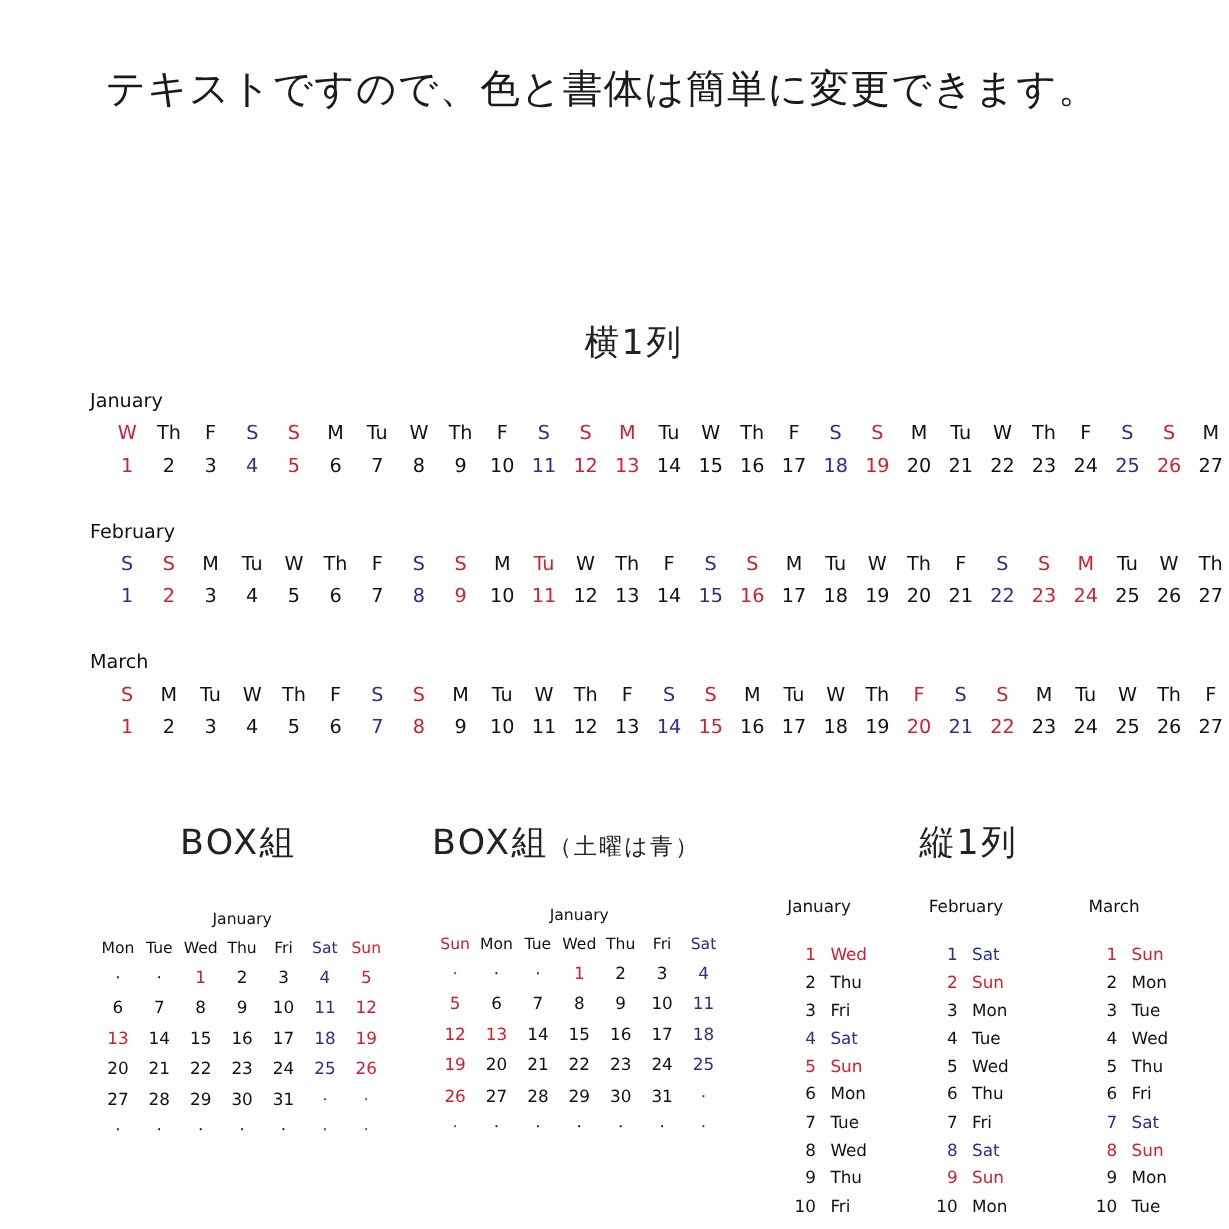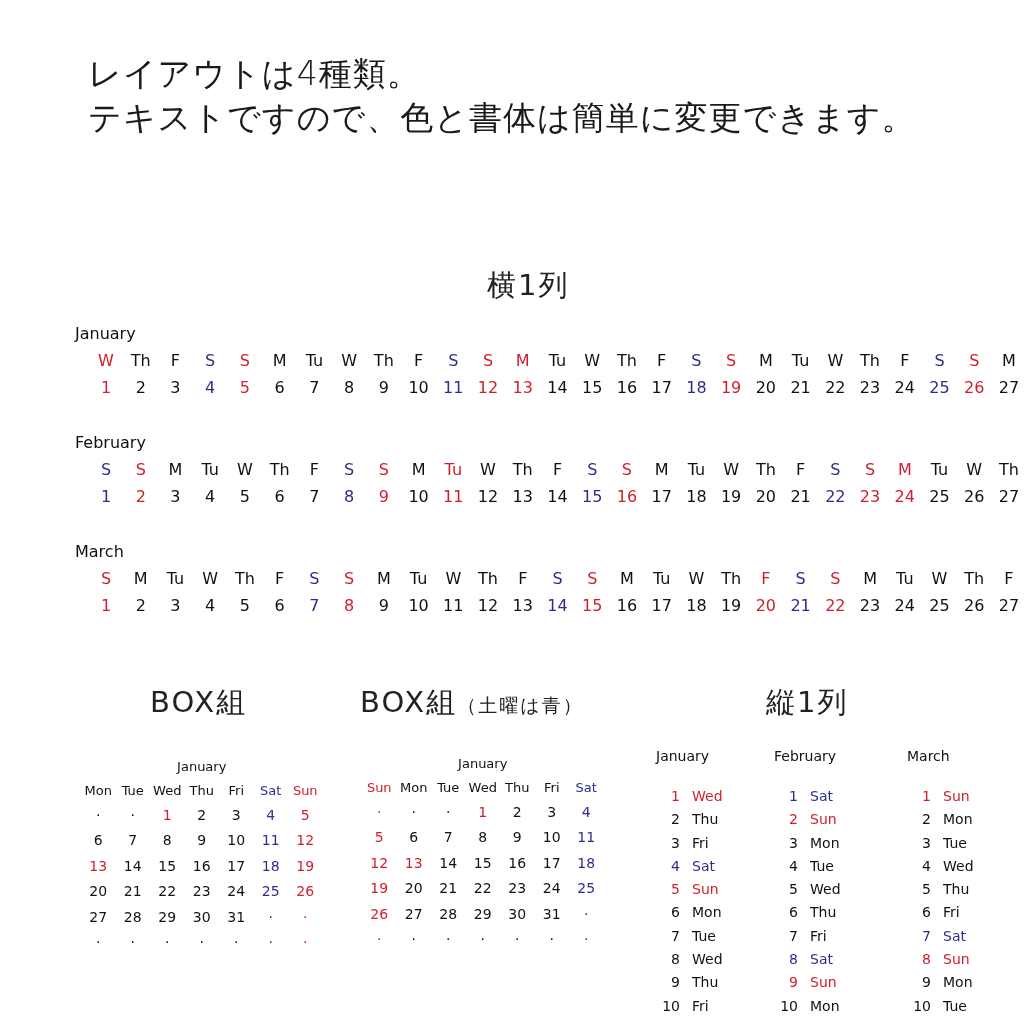--- a/index.html
+++ b/index.html
@@ -21,21 +21,20 @@
   .vcol { position:absolute; }
   .vmonth { font-size:14px; color:#111; height:40px; }
   .vrow { height:23.3px; font-size:14px; color:#111; white-space:nowrap; position:relative;text-decoration:underline; }
   .vrow .num { display:inline-block; width:24px; text-align:right; }
   .vrow .dow { display:inline-block; margin-left:12px; }
 </style>
 </head>
 <body>
 
 <div class="intro">
-  <div>レイアウトは4種類。</div>
   <div>テキストですので、色と書体は簡単に変更できます。</div>
 </div>
 
 <div class="sec-title" style="left:487px; top:266px;">横1列</div>
 <div id="horizontal">
     <div class="hrow-month" style="top: 324px;">January</div>
     <div class="hrow" style="top: 351px;">
       <span class="hcell red" style="left: 0px;">W</span>
       <span class="hcell " style="left: 34.73px;">Th</span>
       <span class="hcell " style="left: 69.46px;">F</span>

